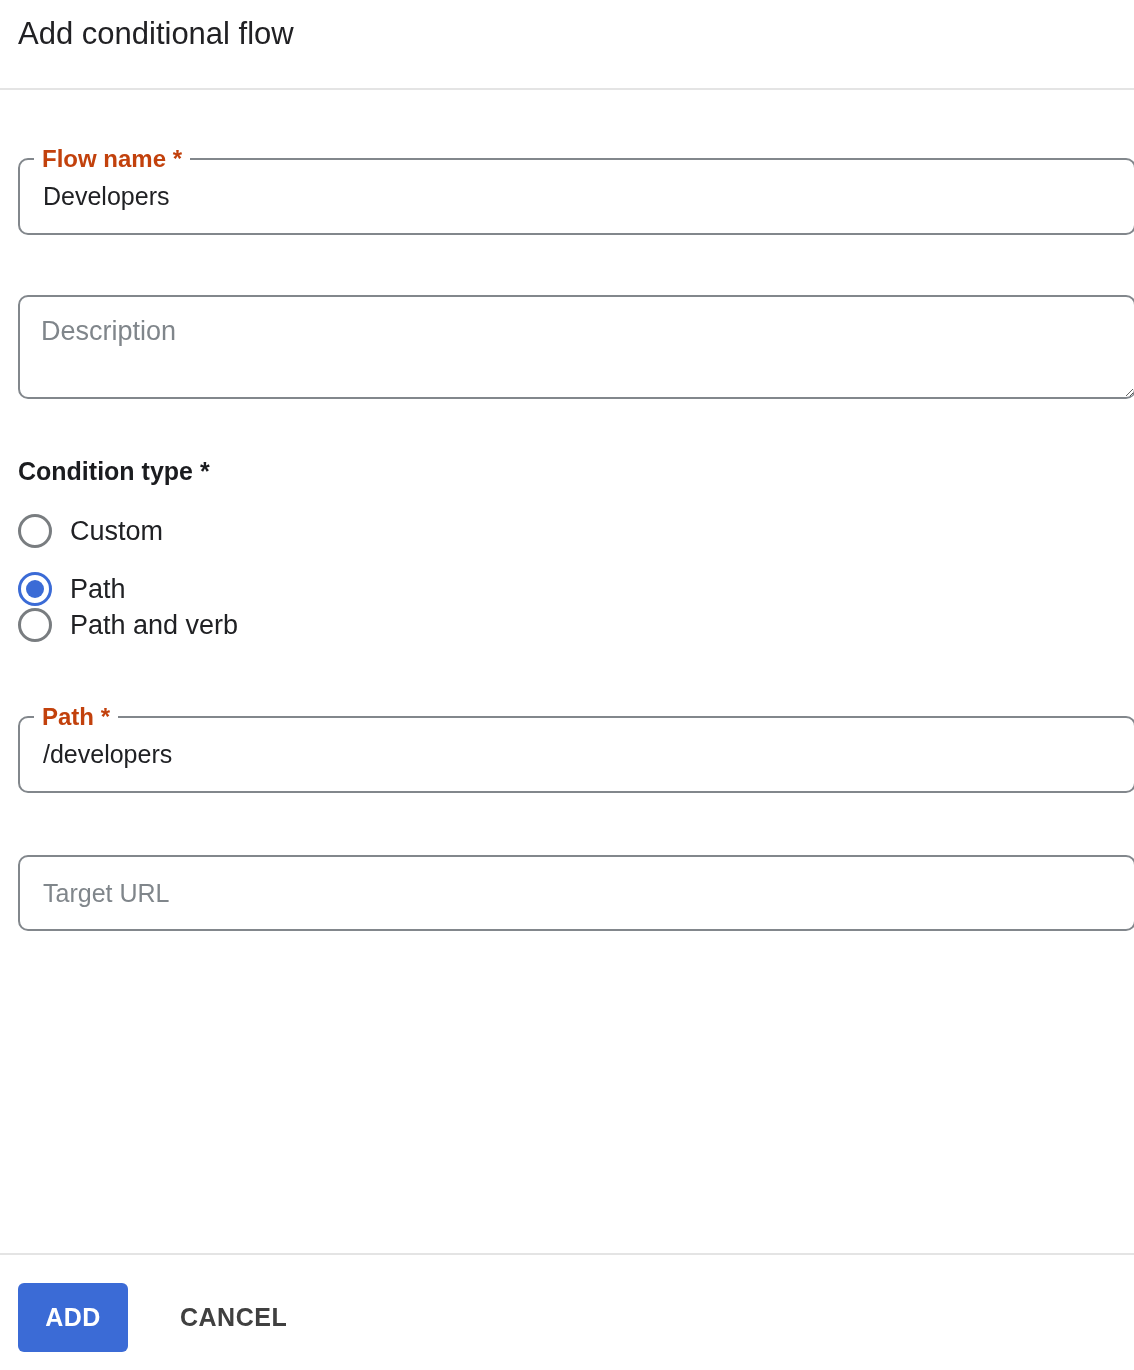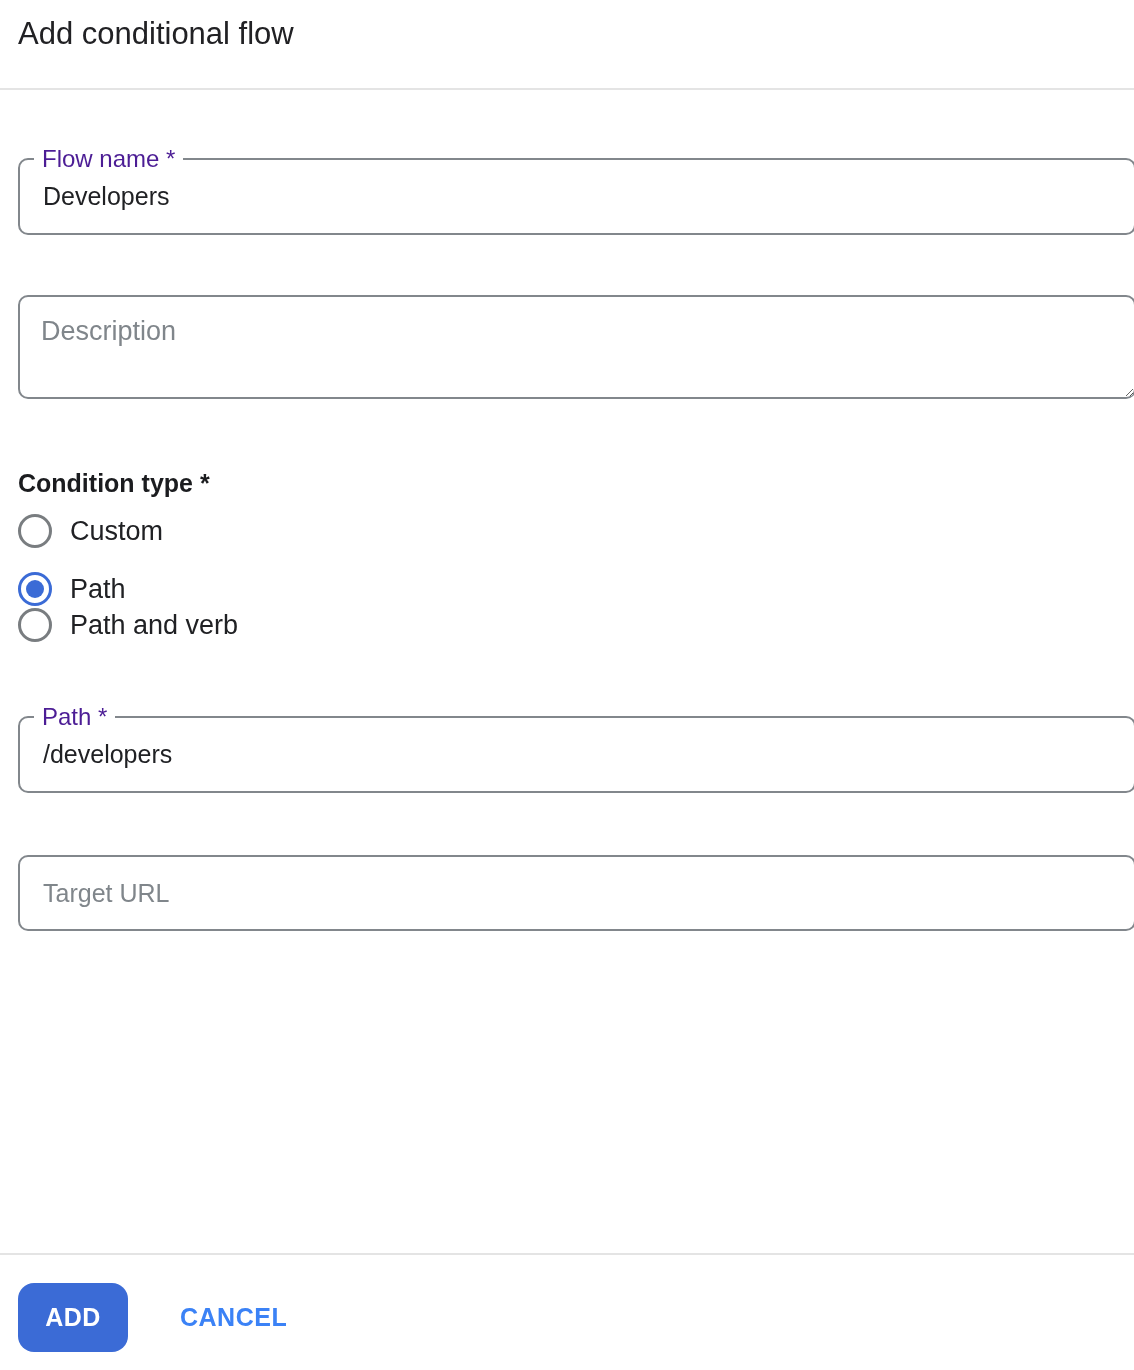--- a/index.html
+++ b/index.html
@@ -20,21 +20,21 @@
   .divider.bottom { top:1253px; }
 
   
   .ofield {
     position:absolute; left:18px; width:1118px;
     border:2px solid #82878c; border-radius:10px; background:#fff;
   }
   .flabel {
     position:absolute; top:-15px; left:14px;
     background:#fff; padding:0 8px;
-    font-size:24px; line-height:28px; font-weight:normal; color:#4c1d95;
+    font-size:24px; line-height:28px; font-weight:bold; color:#c2410c;
     white-space:nowrap;
   }
   .ofield input {
     position:absolute; inset:0; width:100%; height:100%;
     border:none; outline:none; background:transparent;
     font-family:inherit; font-size:25px; color:#202124;
     padding:0 20px 0 23px;
   }
   .ofield input::placeholder { color:#80868b; opacity:1; }
 
@@ -45,21 +45,21 @@
   #description-field {
     position:absolute; left:18px; top:295px; width:1118px; height:104px;
     border:2px solid #82878c; border-radius:10px; background:#fff;
     font-family:inherit; font-size:27px; color:#202124;
     padding:19px 20px 0 21px; outline:none; resize:both;
   }
   #description-field::placeholder { color:#80868b; opacity:1; }
 
   
   .section-label {
-    position:absolute; left:18px; top:468px;
+    position:absolute; left:18px; top:456px;
     font-size:25px; line-height:30px; font-weight:bold; color:#1b1c1f;
   }
   .radio-row {
     position:absolute; left:18px; height:34px;
     display:flex; align-items:center; cursor:pointer;
   }
   #radio-row-0 { top:514px; }
   #radio-row-1 { top:572px; }
   #radio-row-2 { top:608px; }
   .radio-circle {
@@ -75,29 +75,29 @@
     transform:translate(-50%,-50%);
   }
   .radio-label {
     margin-left:18px; font-size:27px; color:#202124; line-height:34px;
   }
 
   
   .add-button {
     position:absolute; left:18px; top:1283px; width:110px; height:69px;
     background:var(--accent-blue,#3b6bd6); color:#ffffff;
-    border:none; border-radius:16px; cursor:pointer;
+    border:none; border-radius:6px; cursor:pointer;
     font-family:inherit; font-size:25px; font-weight:bold; letter-spacing:0.5px;
     display:flex; align-items:center; justify-content:center;
   }
   .cancel-button {
     position:absolute; left:180px; top:1283px; height:69px;
     background:transparent; border:none; cursor:pointer;
     font-family:inherit; font-size:25px; font-weight:bold; letter-spacing:0.5px;
-    color:#3b82f6; display:flex; align-items:center;
+    color:#404040; display:flex; align-items:center;
   }
 </style>
 </head>
 <body>
 
 <div id="screen">
 
   <div class="dialog-title">Add conditional flow</div>
   <div class="divider top"></div>
 

